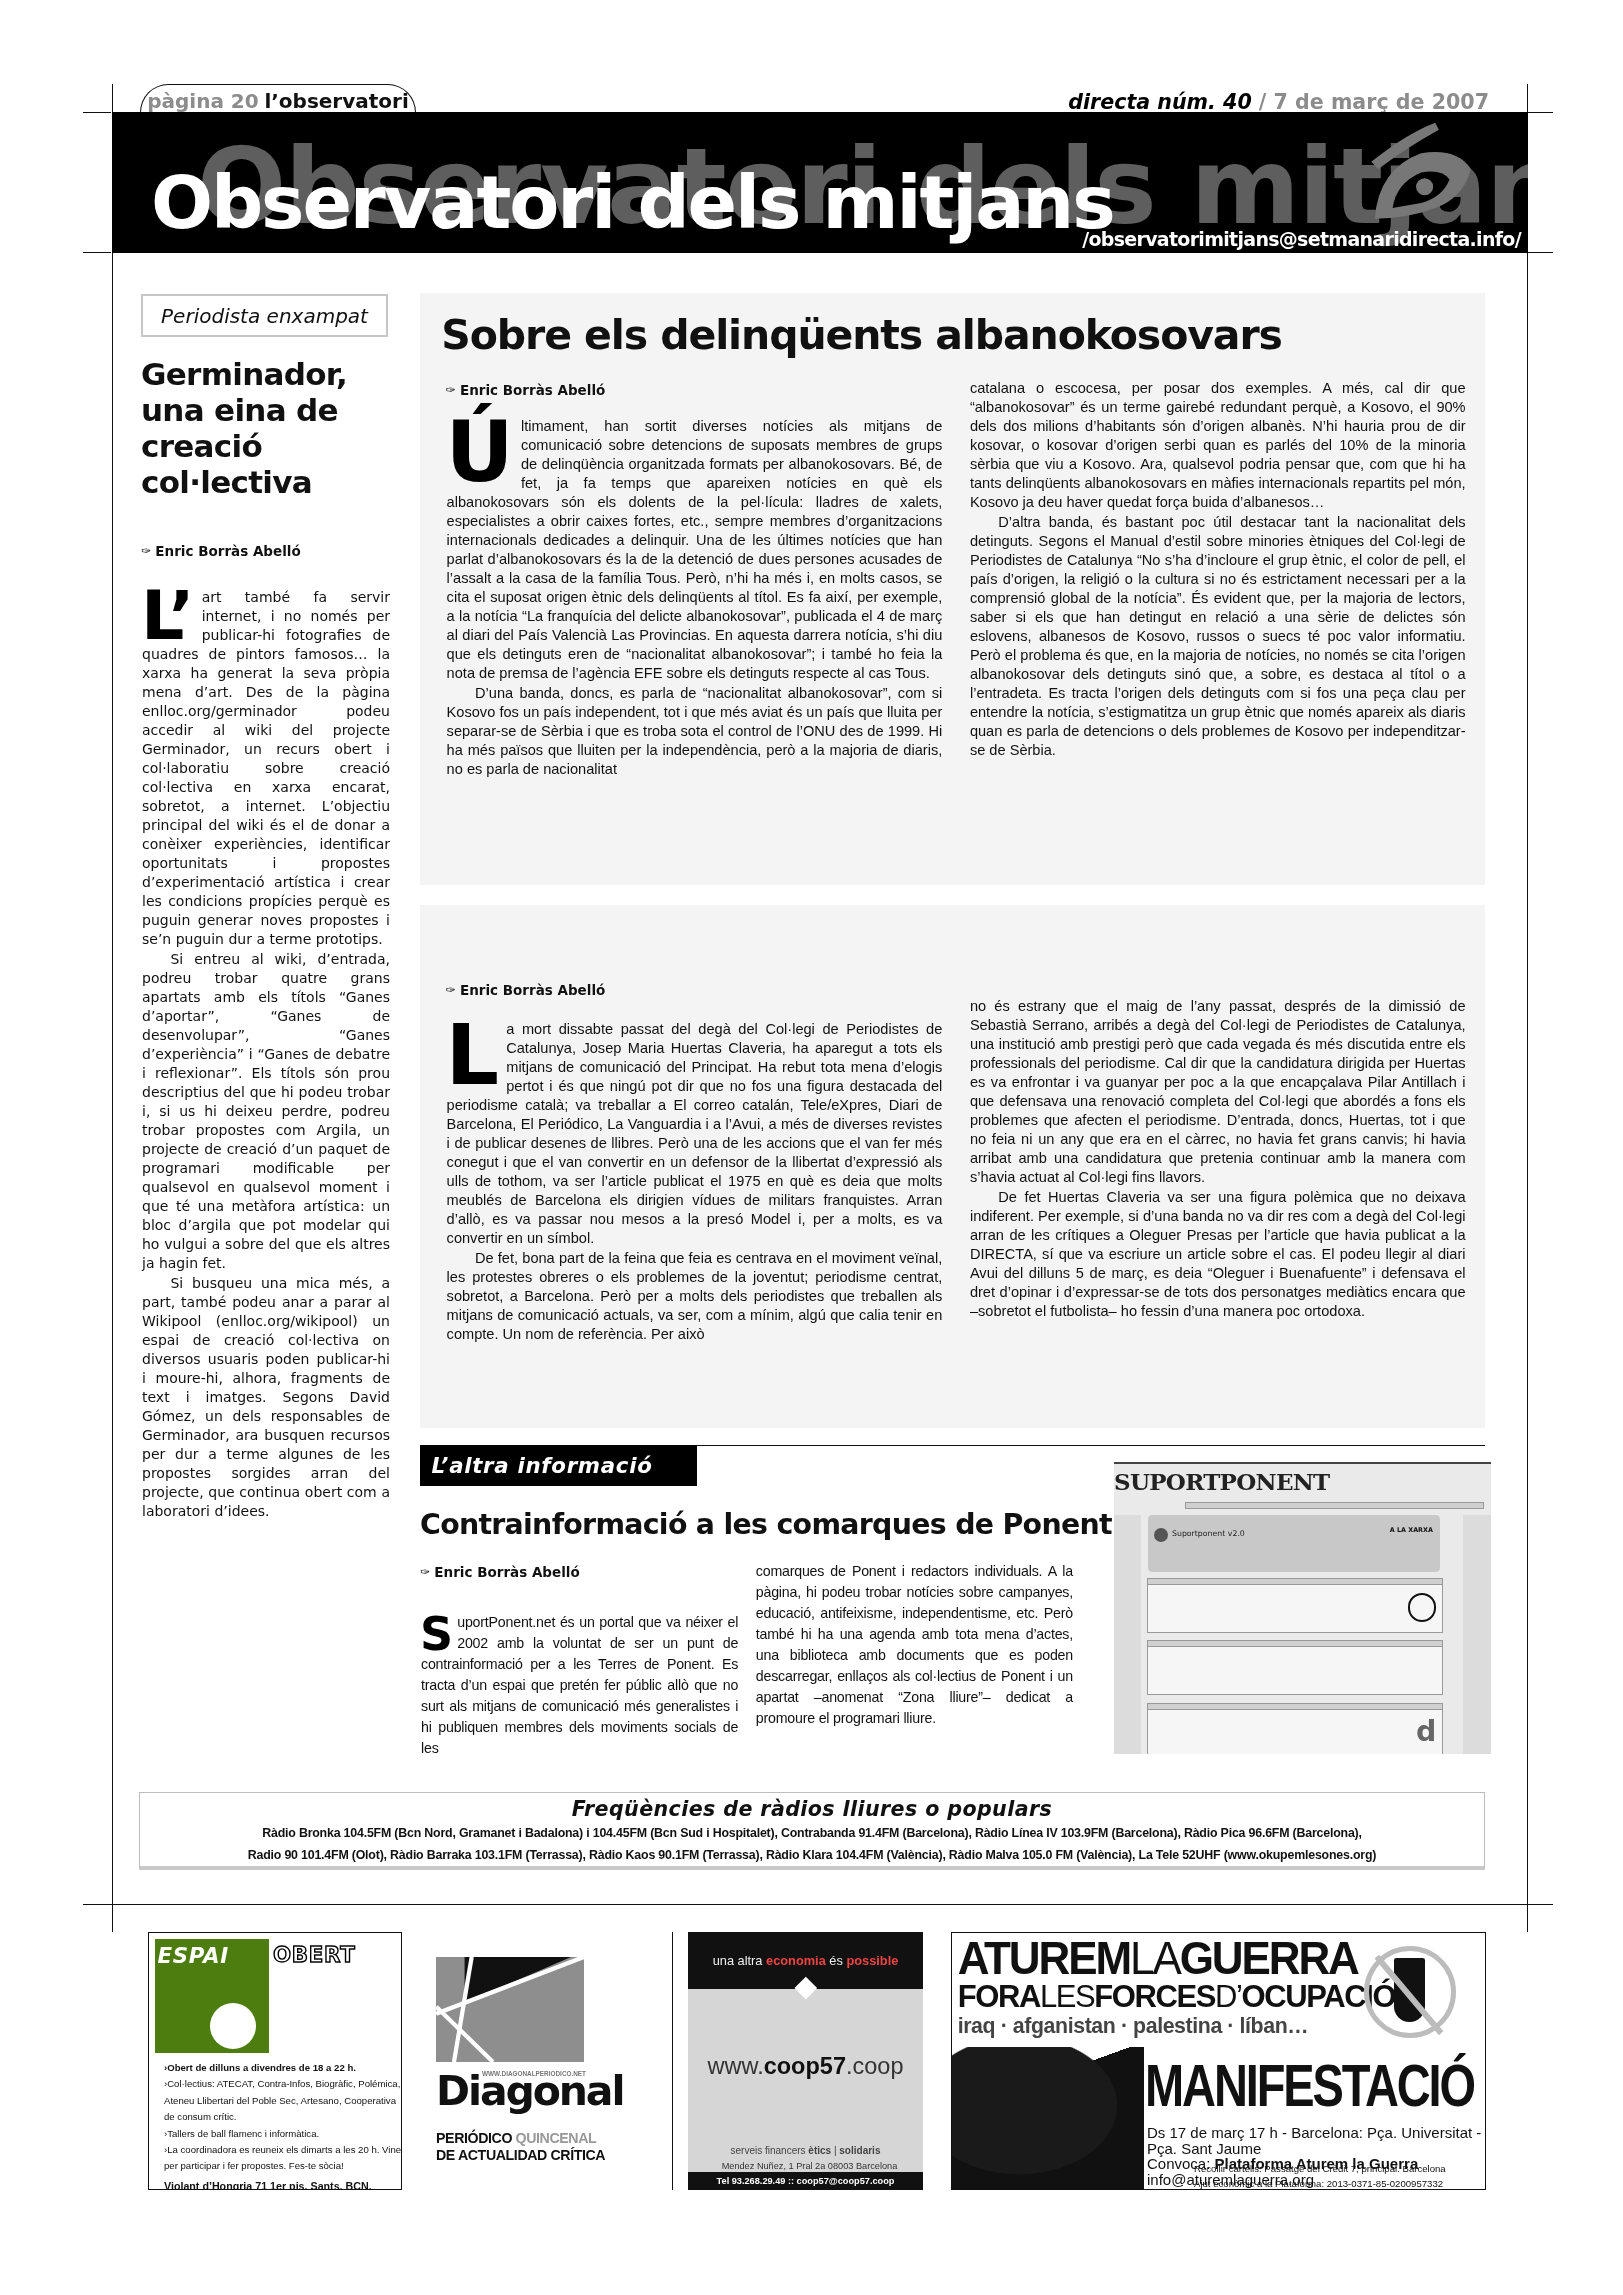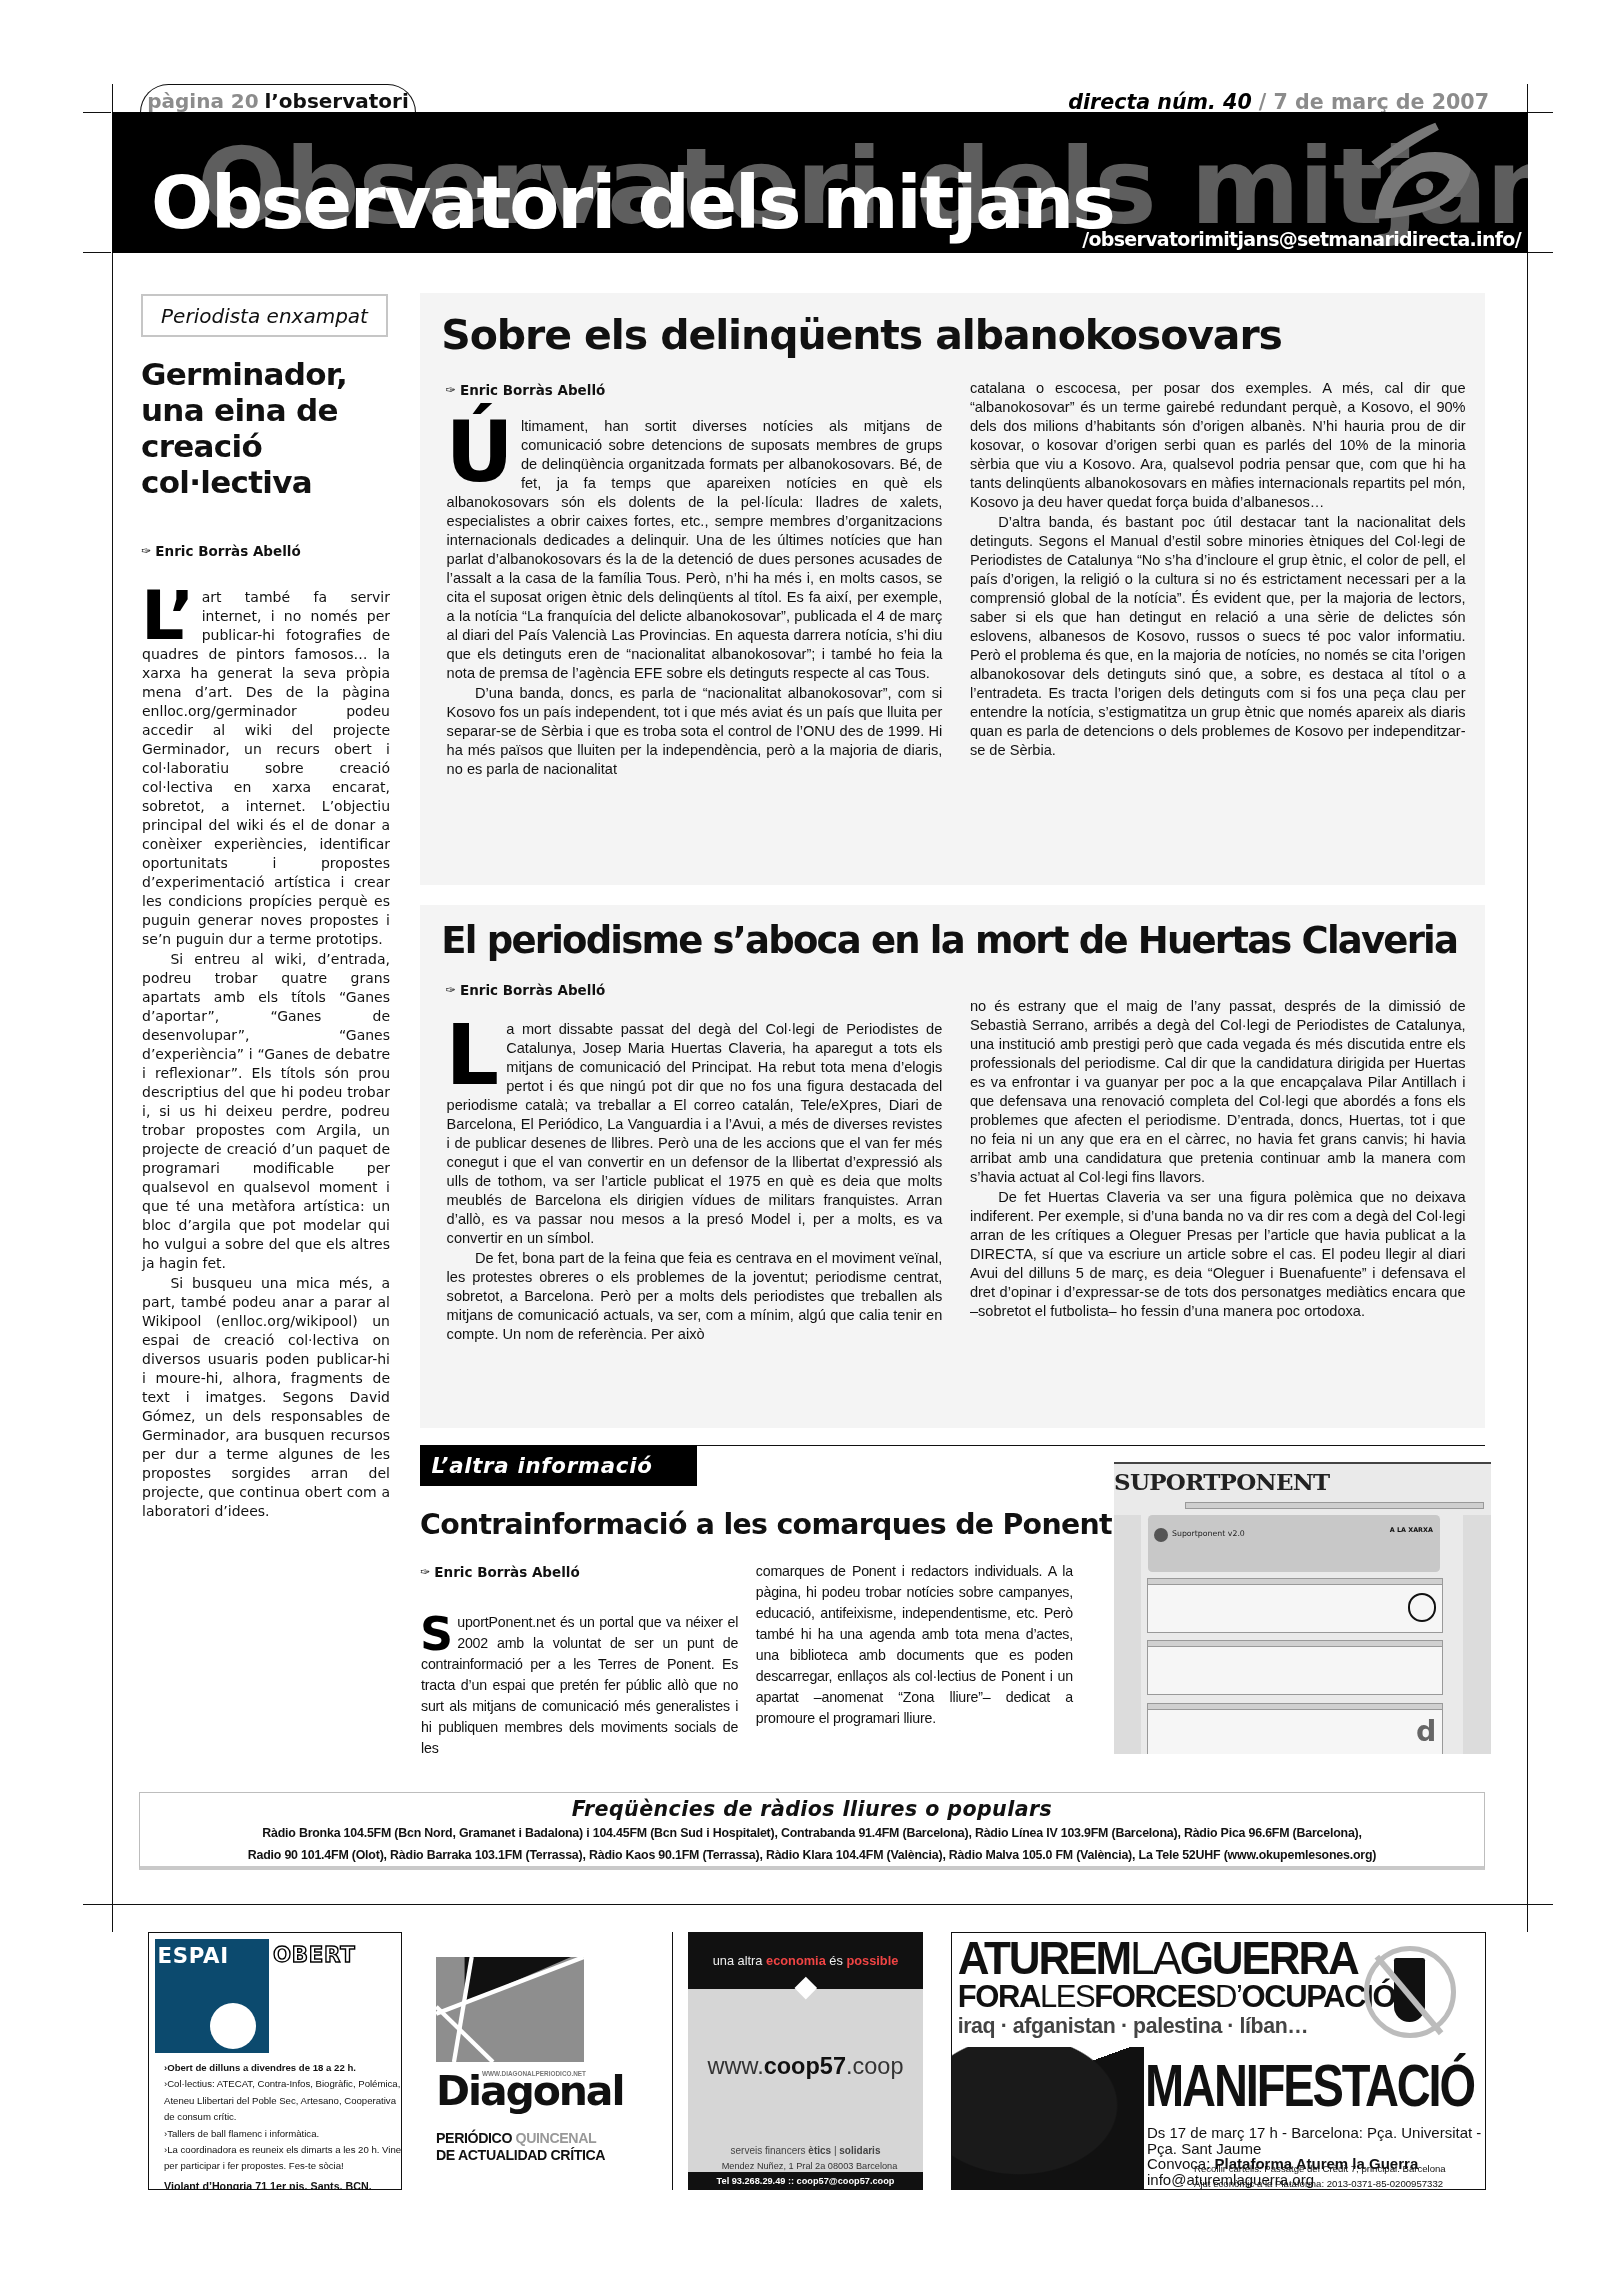--- a/index.html
+++ b/index.html
@@ -66,21 +66,21 @@
   .radio .rt { font-family: "DejaVu Sans", sans-serif; font-weight: bold; font-style: italic; font-size: 20.6px; margin-top: 4.3px; letter-spacing: 0.4px; }
   .radio .rl { font-family: "Liberation Sans", sans-serif; font-weight: bold; font-size: 12.4px; line-height: 24px; letter-spacing: -0.2px; white-space: nowrap; }
 
   
   .ad { position: absolute; top: 1932px; height: 258px; border: 1.4px solid #111; background: #fff; overflow: hidden; }
   .ad1 { left: 148px; width: 254px; }
   .ad2 { left: 424px; width: 242px; border: none; }
   .ad3 { left: 688px; width: 235px; border: none; background: #d6d6d6; }
   .ad4 { left: 951px; width: 535px; }
 
-  .espai-black { position: absolute; left: 5.7px; top: 5.7px; width: 114px; height: 114px; background: #0c4a6e; }
+  .espai-black { position: absolute; left: 5.7px; top: 5.7px; width: 114px; height: 114px; background: #4d7c0f; font-style: italic; }
   .espai-black .w { position: absolute; left: 2.8px; top: 4.3px; color: #fff; font-family: "DejaVu Sans", sans-serif; font-weight: bold; font-size: 21.3px; letter-spacing: 0.7px; }
   .espai-black .dot { position: absolute; left: 55px; top: 64px; width: 46px; height: 46px; border-radius: 50%; background: #fff; }
   .espai-obert { position: absolute; left: 124px; top: 8.5px; font-family: "DejaVu Sans", sans-serif; font-weight: bold; font-size: 21.3px; color: #fff; -webkit-text-stroke: 1.4px #000; letter-spacing: 0.7px; }
   .espai-lines { position: absolute; left: 15px; top: 127px; width: 242px; font-family: "Liberation Sans", sans-serif; font-size: 9.6px; line-height: 16.4px; }
   .espai-lines .b { font-weight: bold; }
   .espai-lines .addr { font-weight: bold; font-size: 10.7px; margin-top: 2.8px; }
 
   .diag-graphic { position: absolute; left: 12px; top: 25px; width: 148px; height: 105px; background: #8e8e8e; overflow: hidden; }
   .diag-name { position: absolute; left: 12px; top: 138px; font-family: "DejaVu Sans", sans-serif; font-weight: bold; font-size: 41px; letter-spacing: -2.1px; line-height: 43px; }
   .diag-url { position: absolute; left: 58px; top: 138px; font-family: "Liberation Sans", sans-serif; font-weight: bold; font-size: 6.4px; color: #777; }
@@ -171,21 +171,20 @@
       <p class="indent">D’una banda, doncs, es parla de “nacionalitat albanokosovar”, com si Kosovo fos un país independent, tot i que més aviat és un país que lluita per separar-se de Sèrbia i que es troba sota el control de l’ONU des de 1999. Hi ha més països que lluiten per la independència, però a la majoria de diaris, no es parla de nacionalitat</p>
     </div>
     <div class="col" style="padding-top:1.4px;">
       <p>catalana o escocesa, per posar dos exemples. A més, cal dir que “albanokosovar” és un terme gairebé redundant perquè, a Kosovo, el 90% dels dos milions d’habitants són d’origen albanès. N’hi hauria prou de dir kosovar, o kosovar d’origen serbi quan es parlés del 10% de la minoria sèrbia que viu a Kosovo. Ara, qualsevol podria pensar que, com que hi ha tants delinqüents albanokosovars en màfies internacionals repartits pel món, Kosovo ja deu haver quedat força buida d’albanesos…</p>
       <p class="indent">D’altra banda, és bastant poc útil destacar tant la nacionalitat dels detinguts. Segons el Manual d’estil sobre minories ètniques del Col·legi de Periodistes de Catalunya “No s’ha d’incloure el grup ètnic, el color de pell, el país d’origen, la religió o la cultura si no és estrictament necessari per a la comprensió global de la notícia”. És evident que, per la majoria de lectors, saber si els que han detingut en relació a una sèrie de delictes són eslovens, albanesos de Kosovo, russos o suecs té poc valor informatiu. Però el problema és que, en la majoria de notícies, no només se cita l’origen albanokosovar dels detinguts sinó que, a sobre, es destaca al títol o a l’entradeta. Es tracta l’origen dels detinguts com si fos una peça clau per entendre la notícia, s’estigmatitza un grup ètnic que només apareix als diaris quan es parla de detencions o dels problemes de Kosovo per independitzar-se de Sèrbia.</p>
     </div>
   </div>
 </div>
 
 <div class="panel" style="left:420px; top:905px; width:1065px; height:523px;">
-  <div class="art-title abs" style="left:21.3px; top:14.2px; font-size:37px; letter-spacing:-1.8px;">El periodisme s’aboca en la mort de Huertas Claveria</div>
   <div class="byline abs" style="left:25.6px; top:77px;">
     <span class="pen">✑</span>
     <span>Enric Borràs Abelló</span>
   </div>
   <div class="cols abs art-body" style="left:25.6px; top:94px; width:1021px;">
     <div class="col" style="padding-top:20px;">
       <span class="dropcap">L</span>
       <p>a mort dissabte passat del degà del Col·legi de Periodistes de Catalunya, Josep Maria Huertas Claveria, ha aparegut a tots els mitjans de comunicació del Principat. Ha rebut tota mena d’elogis pertot i és que ningú pot dir que no fos una figura destacada del periodisme català; va treballar a El correo catalán, Tele/eXpres, Diari de Barcelona, El Periódico, La Vanguardia i a l’Avui, a més de diverses revistes i de publicar desenes de llibres. Però una de les accions que el van fer més conegut i que el van convertir en un defensor de la llibertat d’expressió als ulls de tothom, va ser l’article publicat el 1975 en què es deia que molts meublés de Barcelona els dirigien vídues de militars franquistes. Arran d’allò, es va passar nou mesos a la presó Model i, per a molts, es va convertir en un símbol.</p>
       <p class="indent">De fet, bona part de la feina que feia es centrava en el moviment veïnal, les protestes obreres o els problemes de la joventut; periodisme centrat, sobretot, a Barcelona. Però per a molts dels periodistes que treballen als mitjans de comunicació actuals, va ser, com a mínim, algú que calia tenir en compte. Un nom de referència. Per això</p>
     </div>

